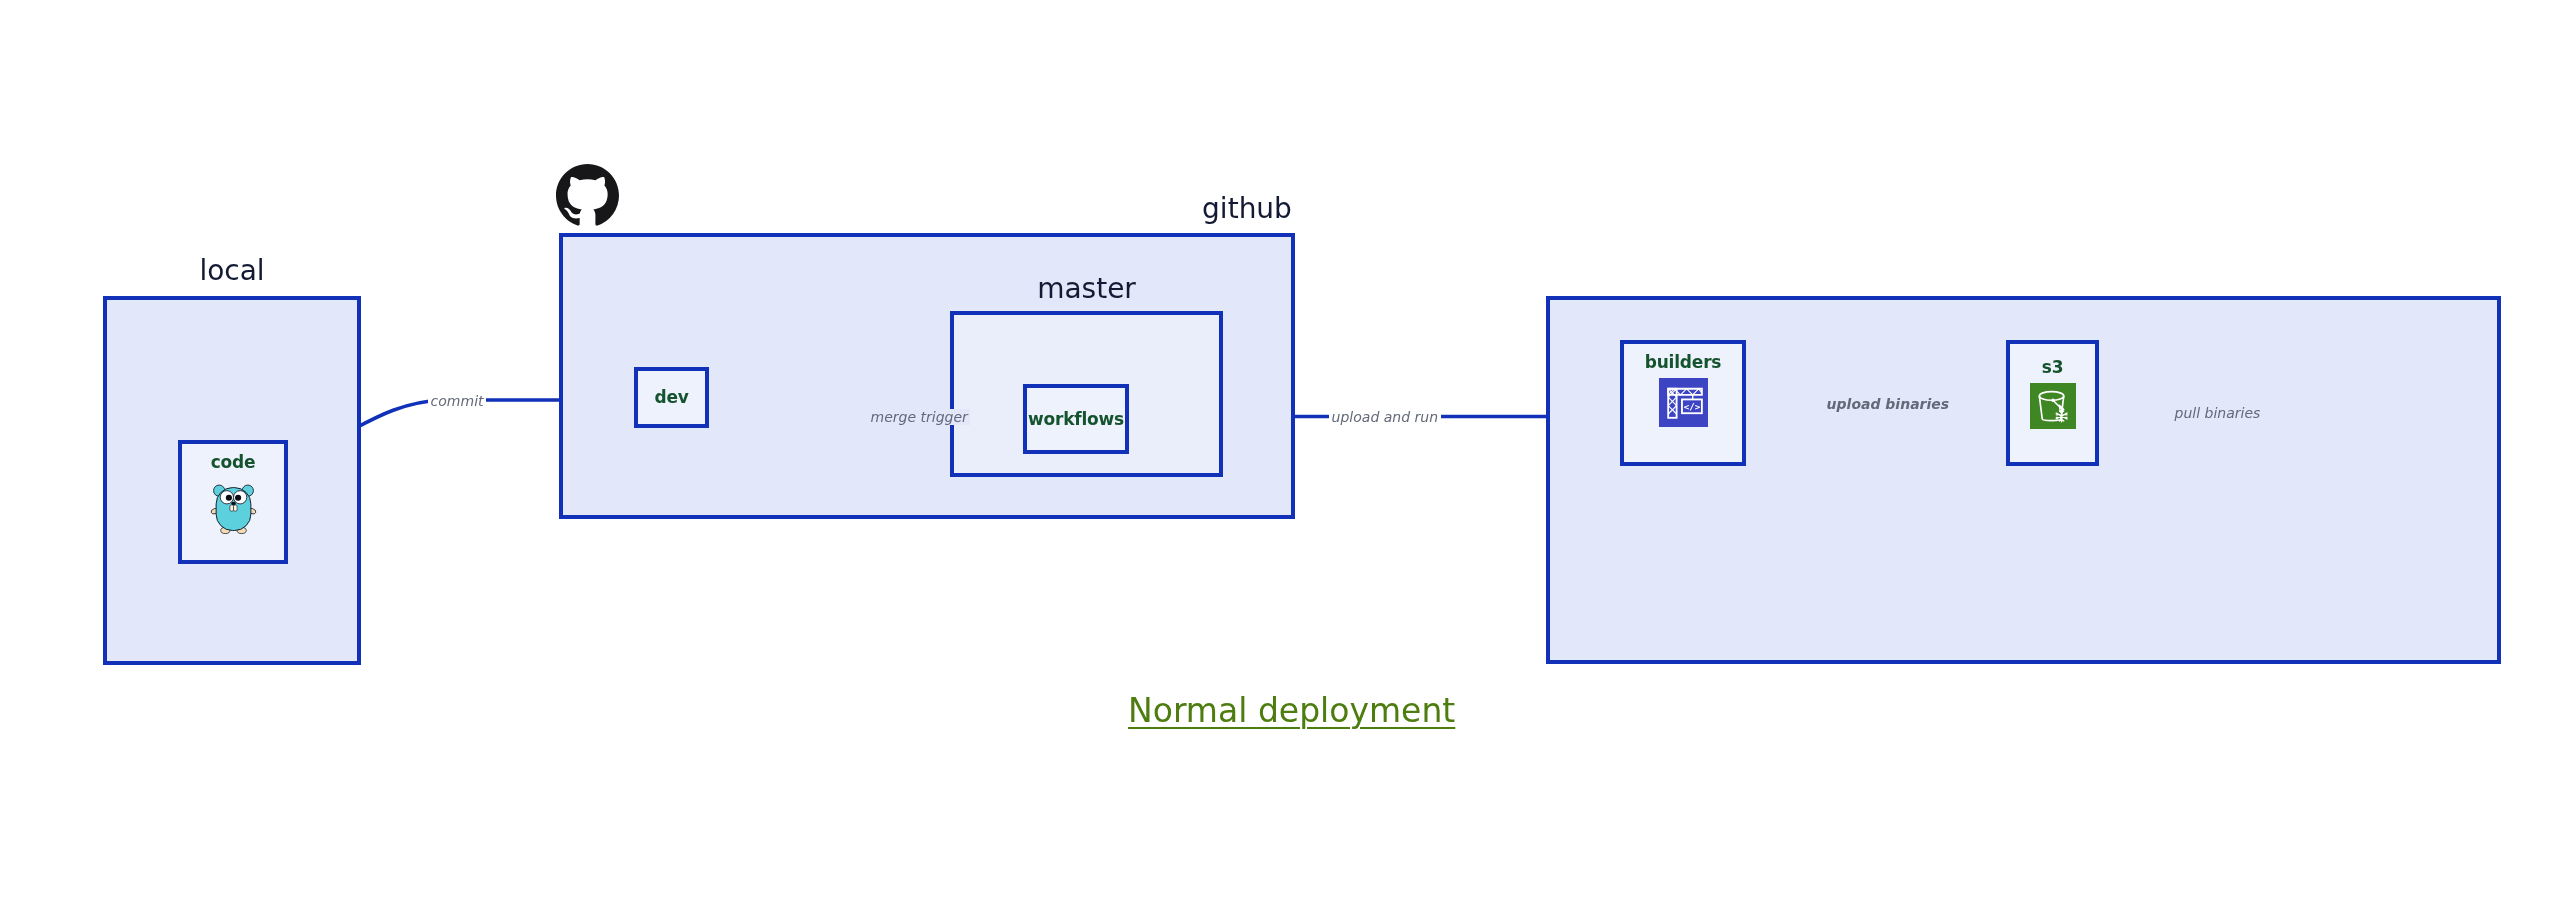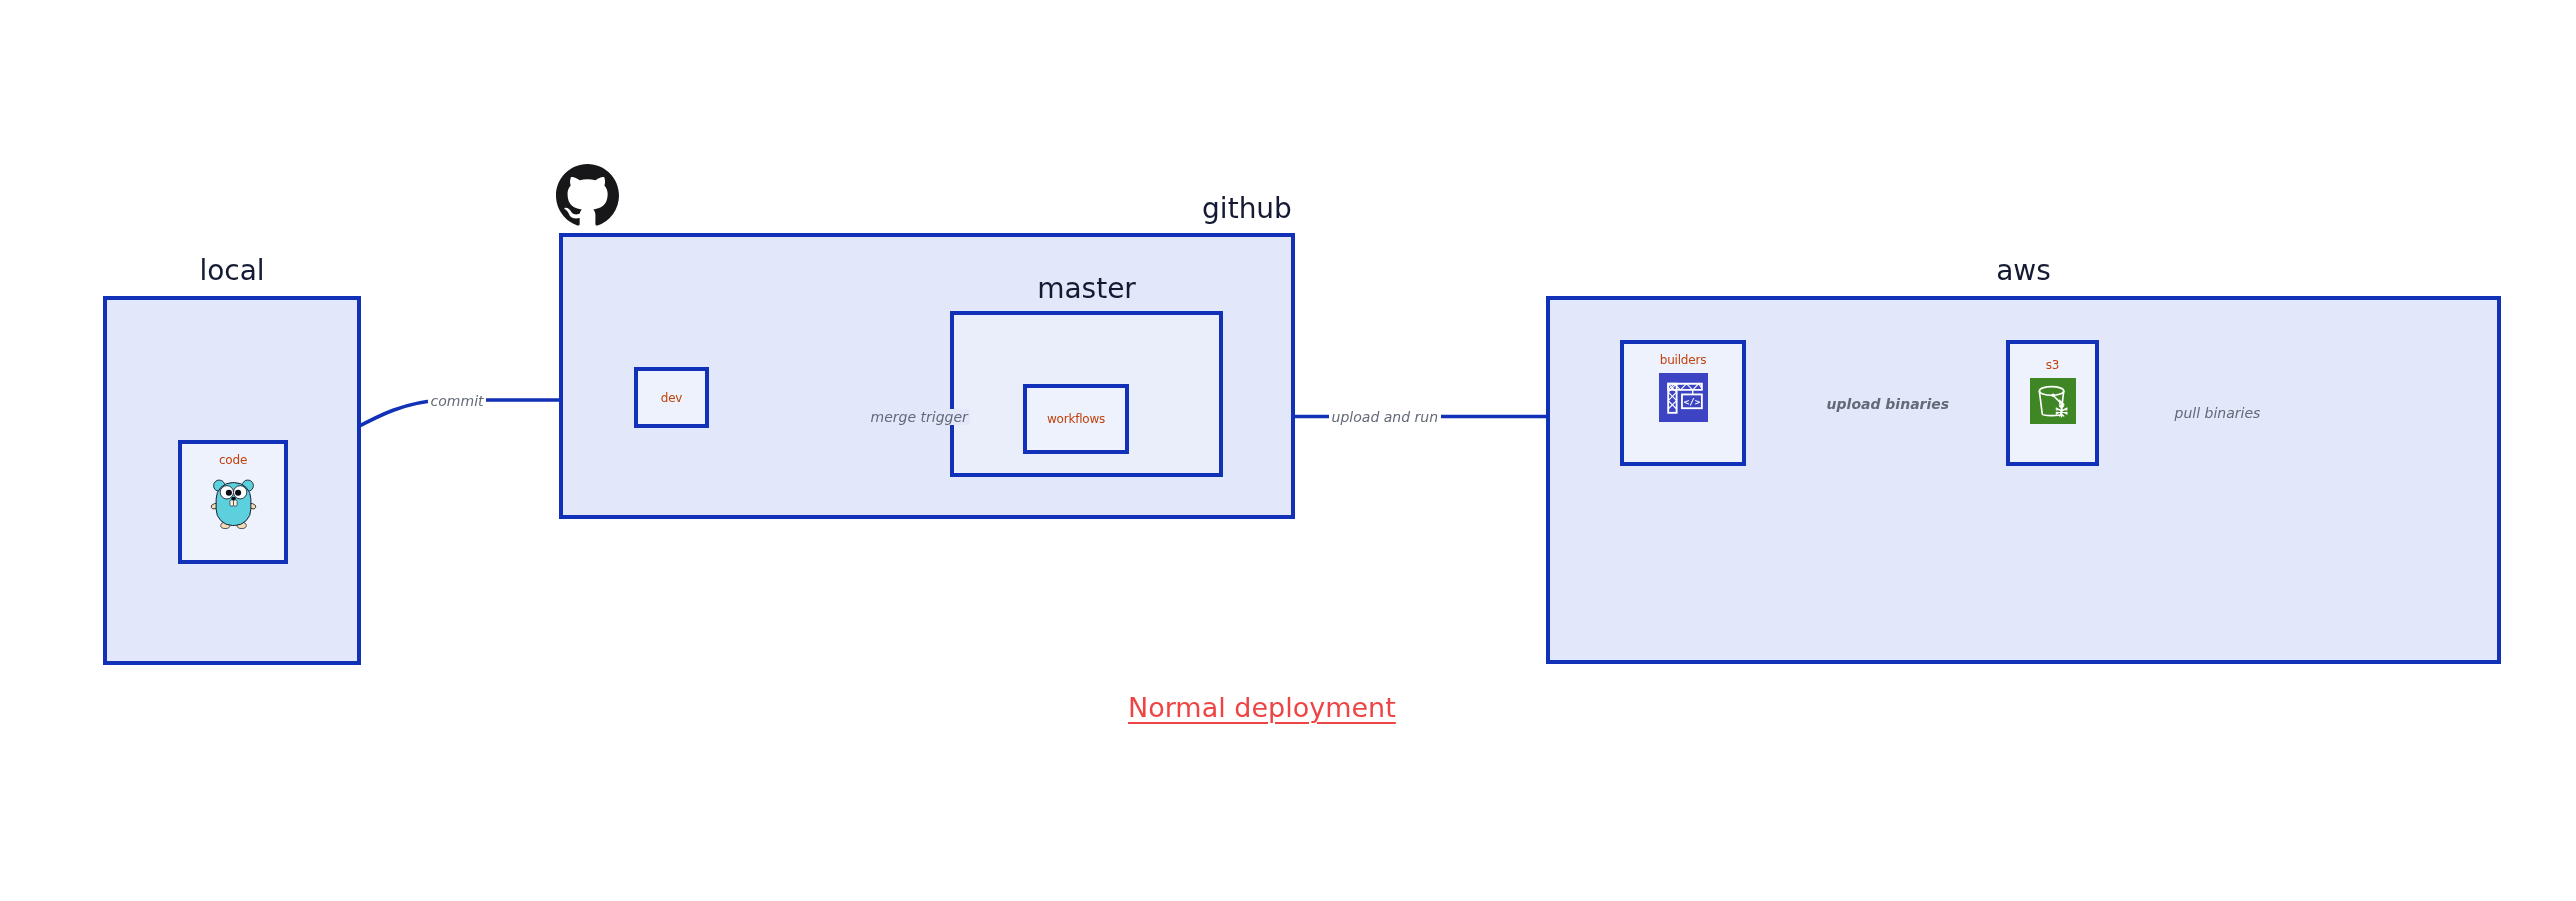--- a/index.html
+++ b/index.html
@@ -45,23 +45,23 @@
   .node {
     position: absolute;
     background: #eef2fd;
     border: 4.1px solid #1031b8;
     box-sizing: border-box;
     display: flex;
     flex-direction: column;
     align-items: center;
   }
   .node-label {
-    color: #c2410c;
-    font-size: 12px;
-    font-weight: 400;
+    color: #14532d;
+    font-size: 17px;
+    font-weight: 700;
     line-height: 1;
     white-space: nowrap;
     letter-spacing: -0.2px;
   }
   .node-icon {
     display: block;
   }
   
   #edges {
     position: absolute;
@@ -80,22 +80,22 @@
     white-space: nowrap;
     background: #ffffff;
     padding: 1px 2.6px;
   }
   .edge-label.on-fill-light {
     background: #e2e7fa;
   }
   
   #diagram-title {
     position: absolute;
-    color: #ef4444;
-    font-size: 27px;
+    color: #4d7c0f;
+    font-size: 33px;
     font-weight: 400;
     line-height: 1;
     white-space: nowrap;
     text-decoration: underline;
     text-underline-offset: 5.2px;
     text-decoration-thickness: 2.1px;
   }
   
   #github-mark {
     position: absolute;
@@ -179,21 +179,20 @@
   </div>
 
   <div class="group-label" style="left:950px; top:275px; width:273px;">master</div>
 
   <div class="subgroup" style="left:950px; top:311px; width:273px; height:166px;"></div>
 
   <div class="node" style="left:1023px; top:384px; width:106px; height:70px; justify-content:center;">
     <span class="node-label">workflows</span>
   </div>
 
-  <div class="group-label" style="left:1546px; top:257px; width:955px;">aws</div>
 
   <div class="group" style="left:1546px; top:296px; width:955px; height:368px;"></div>
 
   <div class="node" style="left:1620px; top:340px; width:126px; height:126px; padding-top:10.3px;">
     <span class="node-label">builders</span>
     <span class="node-icon" style="margin-top:7.2px;">
       <svg width="49" height="49" viewBox="0 0 64 64" xmlns="http://www.w3.org/2000/svg">
         <rect x="0" y="0" width="64" height="64" fill="#3c44c4"></rect>
         <g fill="none" stroke="#ffffff" stroke-width="2.4">
 

